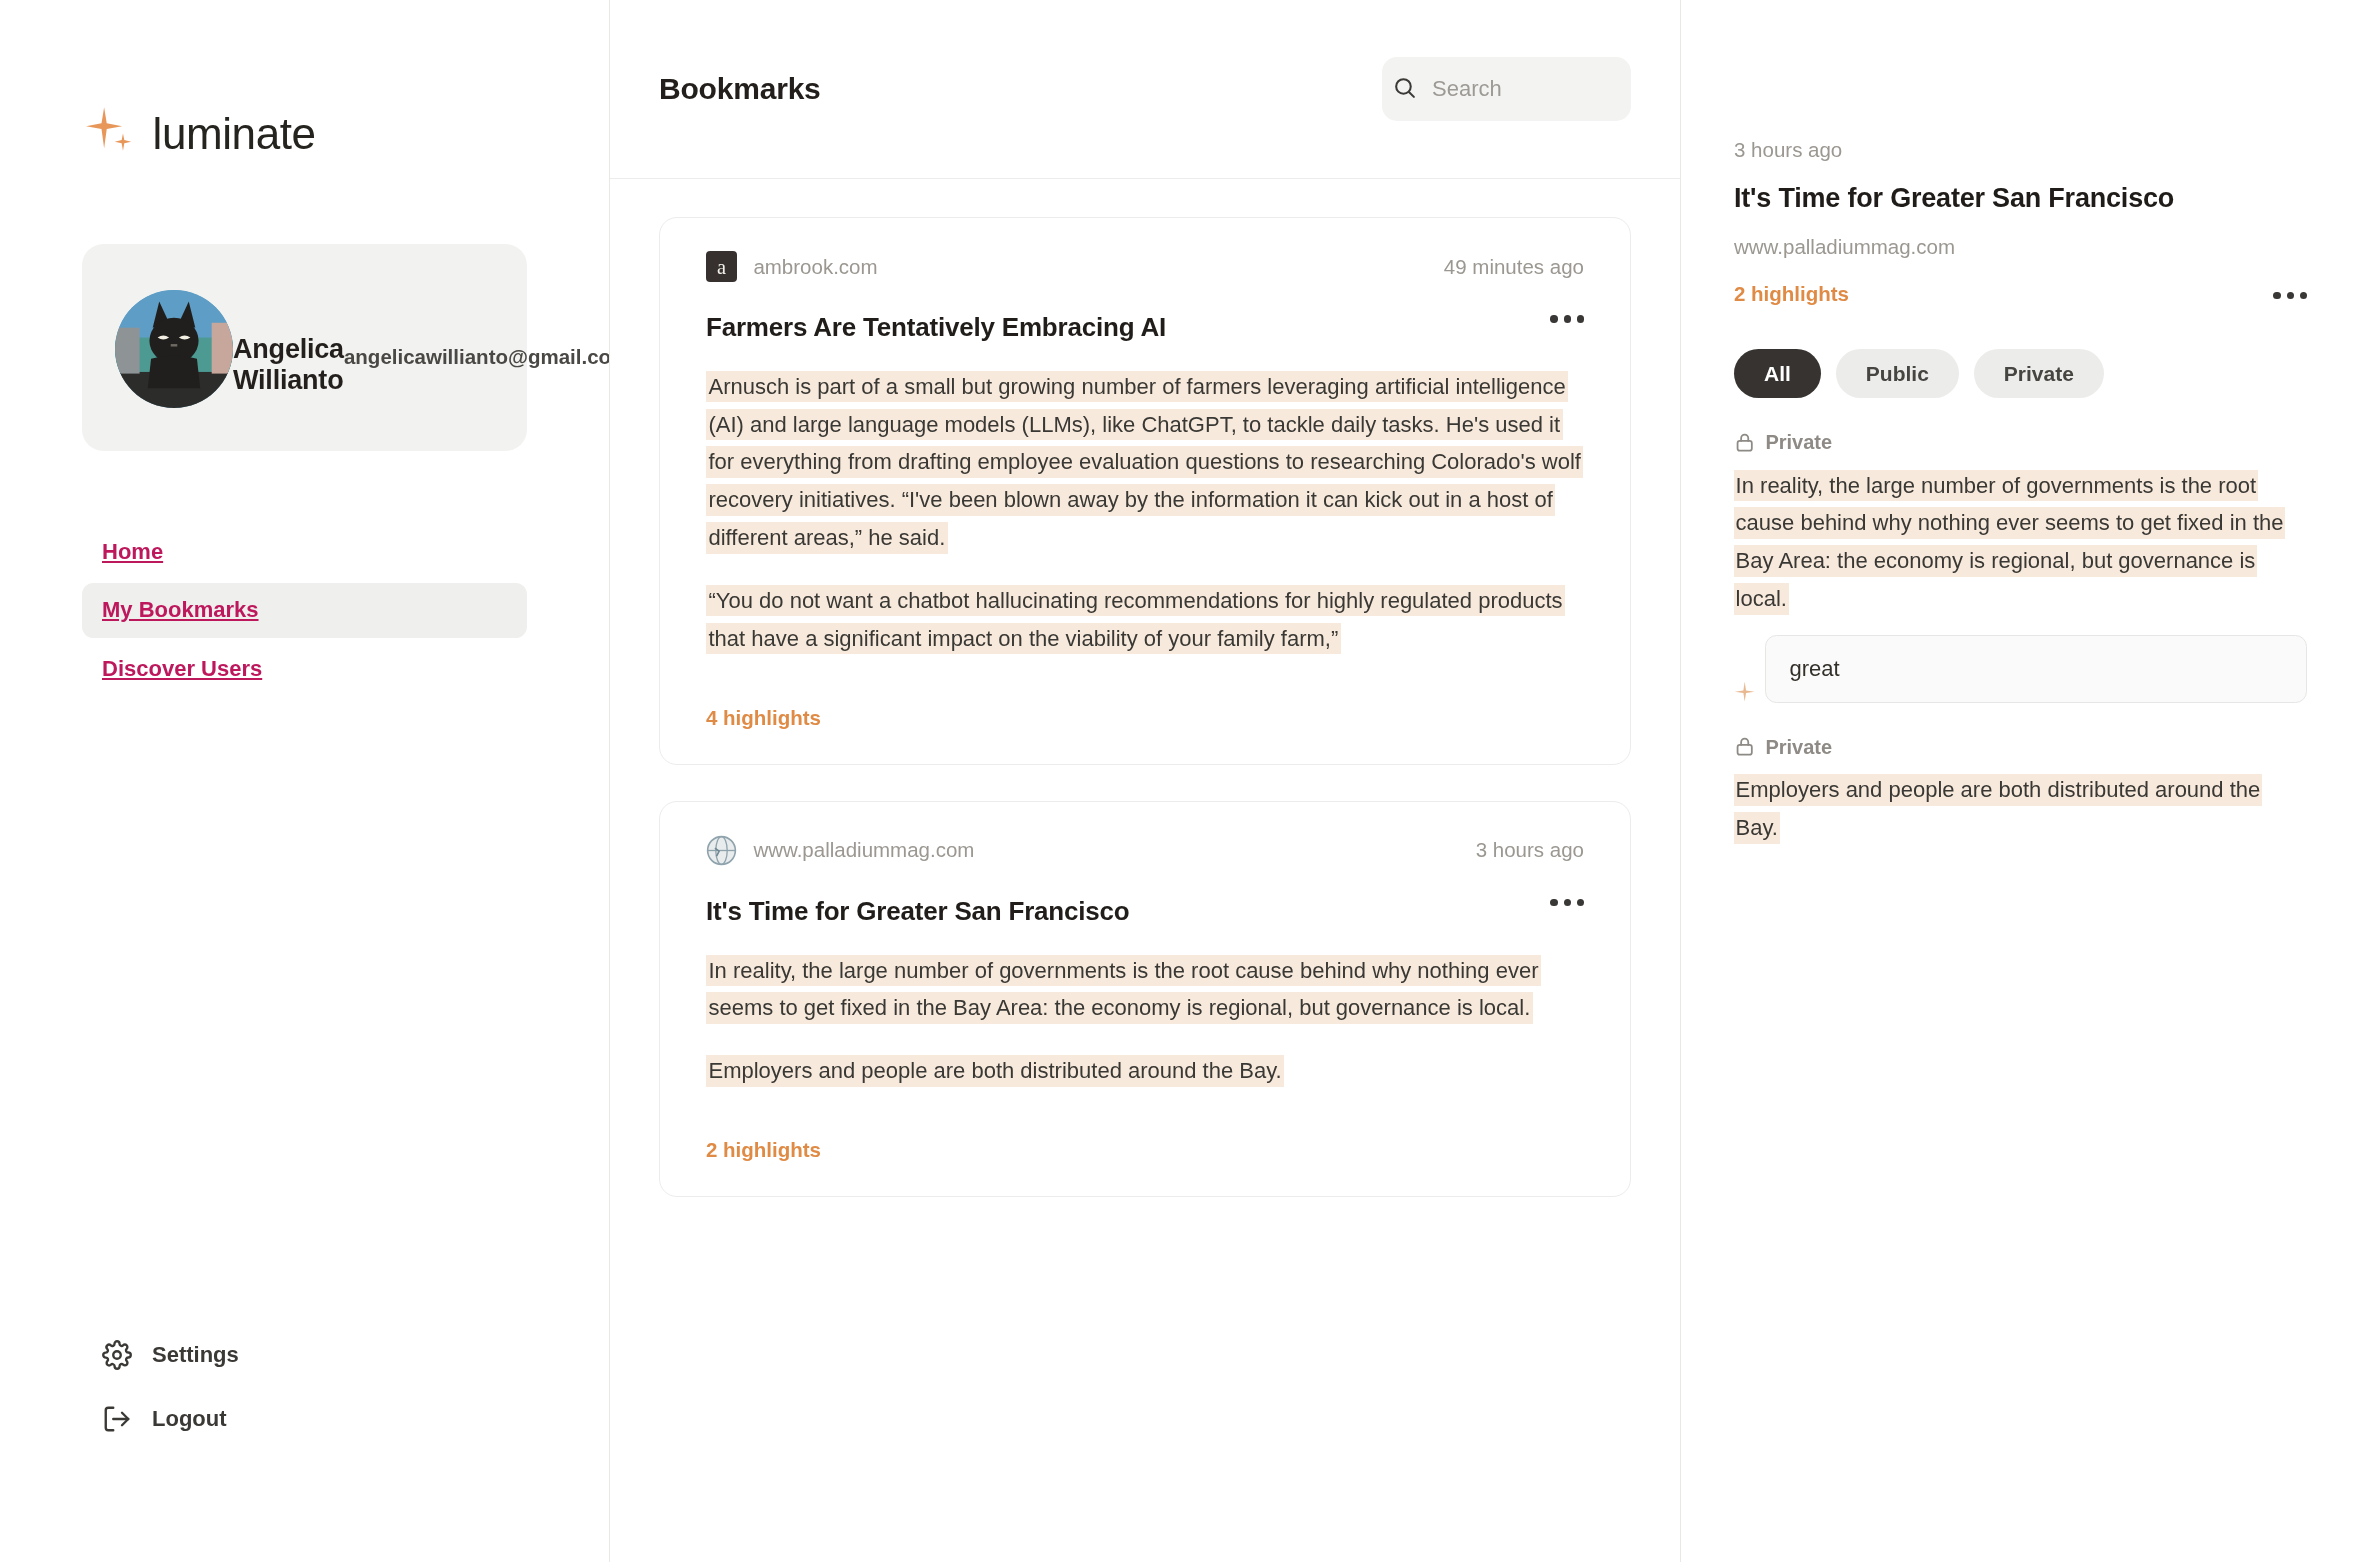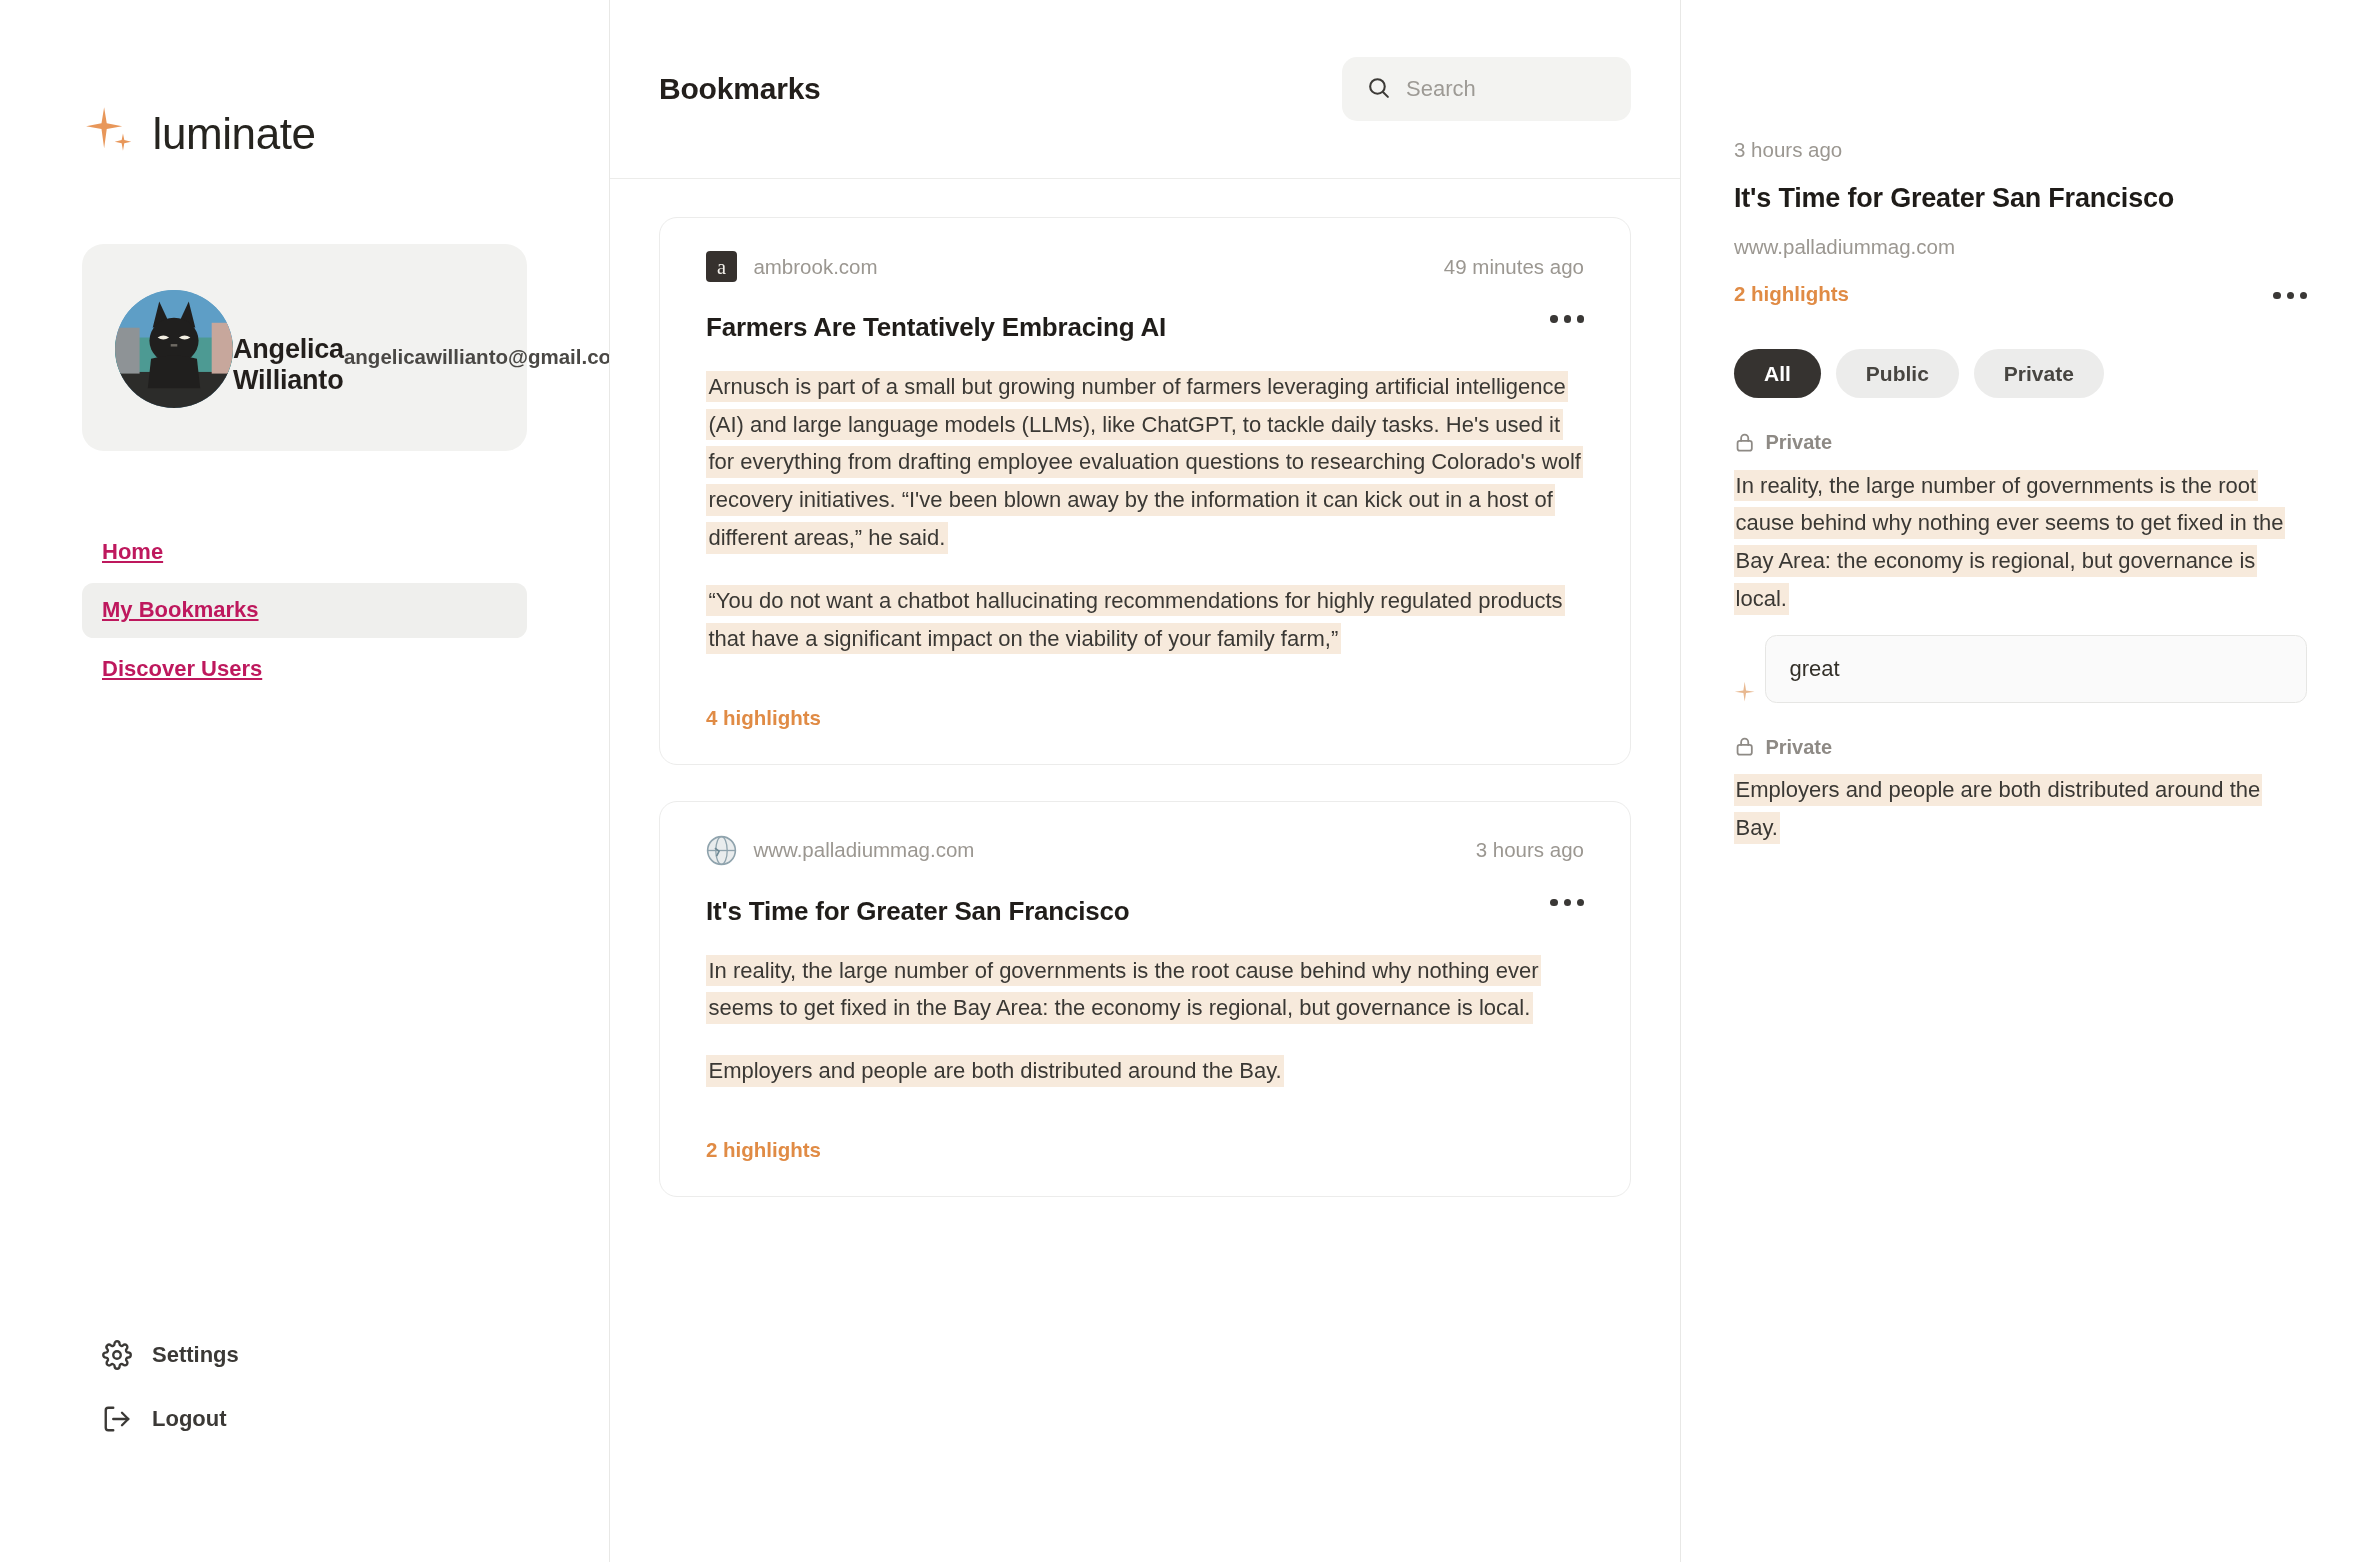--- a/index.html
+++ b/index.html
@@ -89,24 +89,24 @@
     background: #fff;
   }
   .center-header {
     height: 179px; flex: 0 0 179px;
     padding: 0 49px;
     display: flex; align-items: center; justify-content: space-between;
     border-bottom: 1.6px solid #ececea;
   }
   .page-title { font-size: 30px; font-weight: 700; color: #231f1c; letter-spacing: -0.2px; }
   .search-box {
-    width: 289px; height: 64px;
+    width: 249px; height: 64px;
     background: #f3f3f1; border-radius: 15px;
     display: flex; align-items: center; gap: 15px;
-    padding: 0 24px;
+    padding: 0 10px;
   }
   .search-input {
     border: none; outline: none; background: transparent;
     font-family: inherit; font-size: 22px; color: #3b3936;
     width: 100%; padding: 0;
   }
   .search-input::placeholder { color: #9d9a95; }
 
   .center-body { padding: 38px 49px 0; overflow: hidden; }
 

